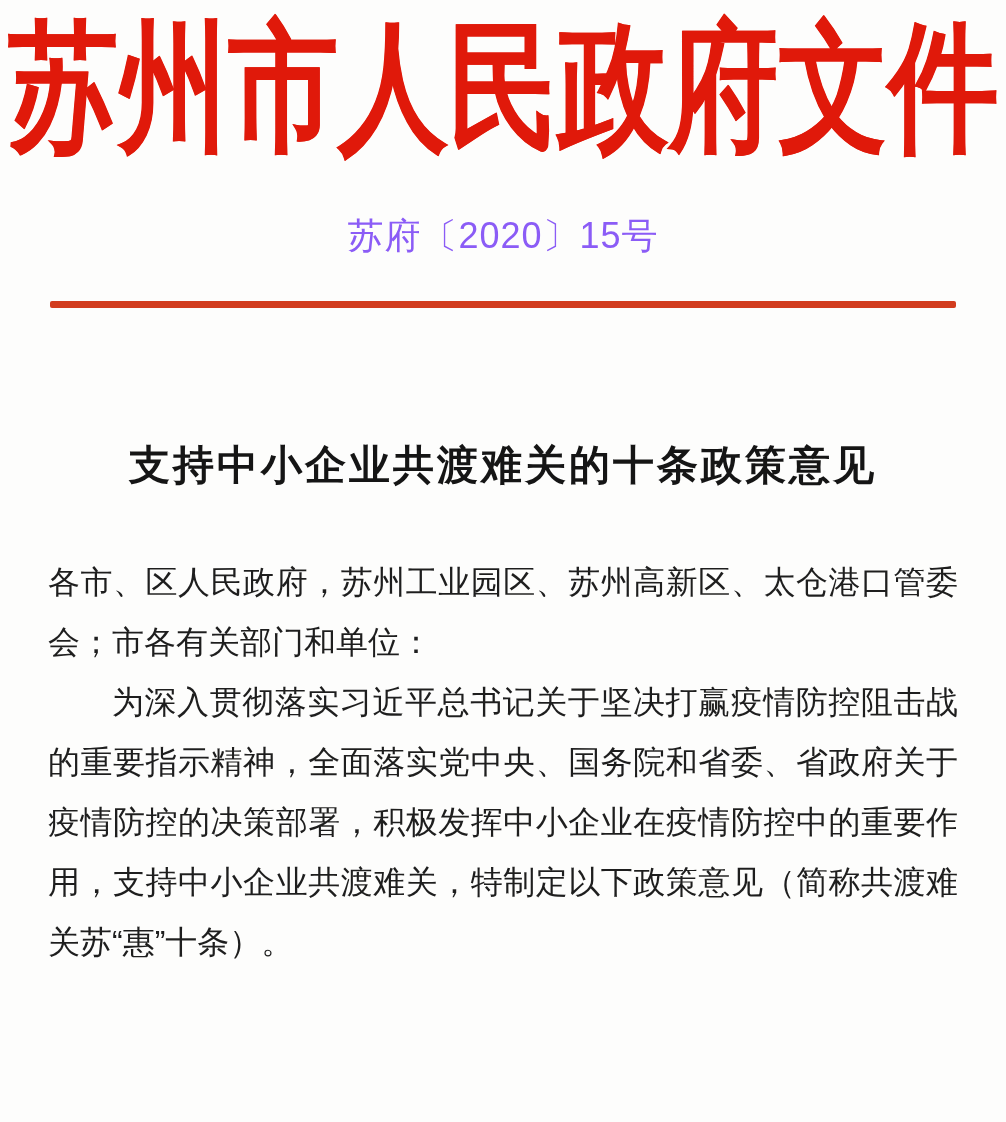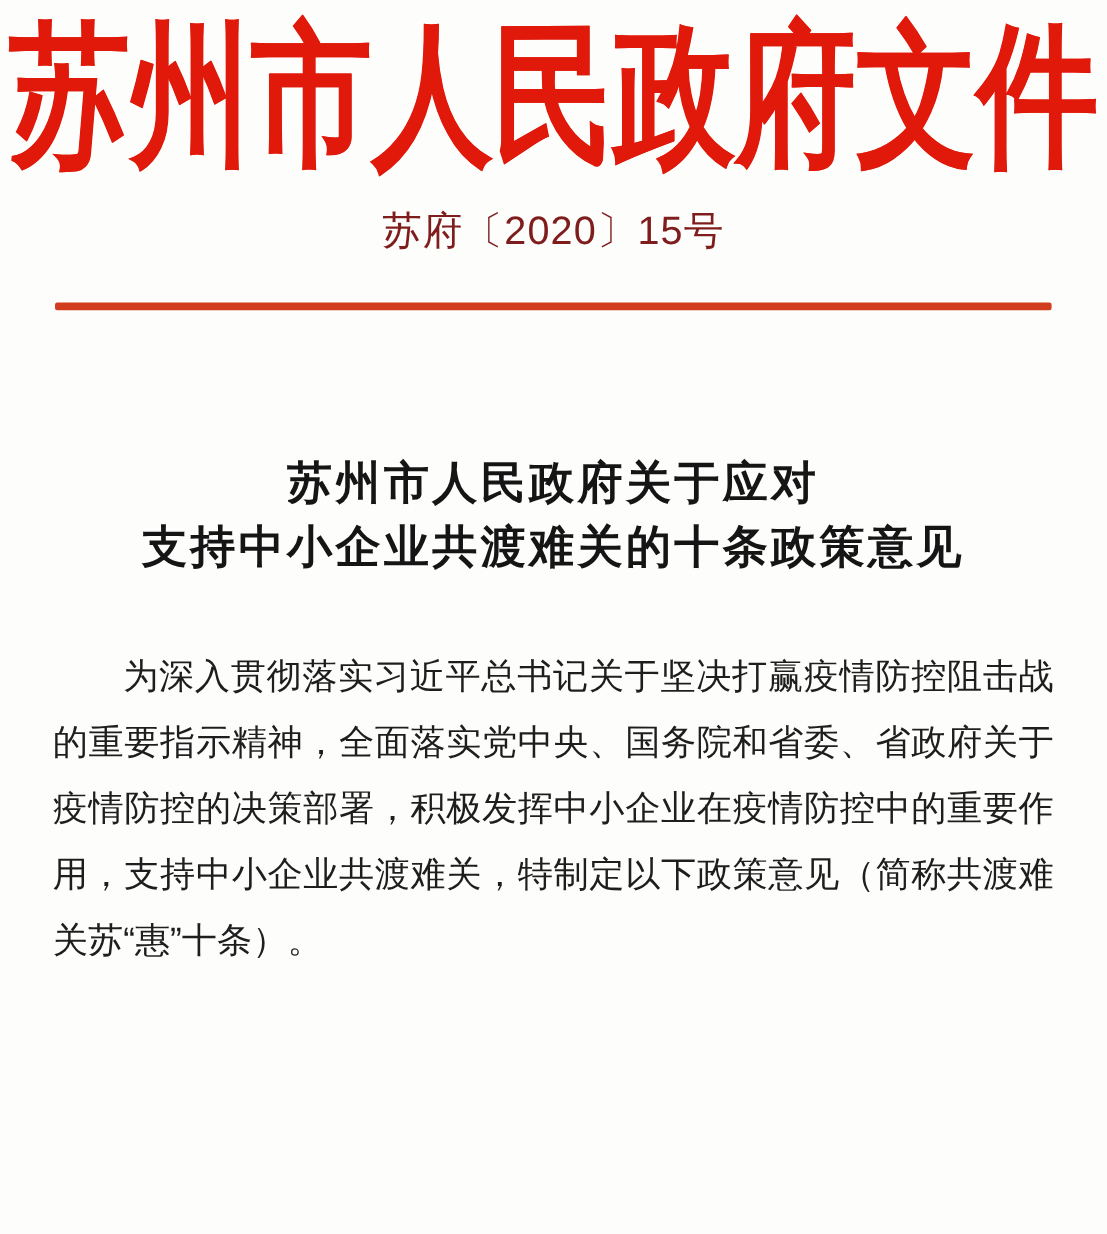--- a/index.html
+++ b/index.html
@@ -31,26 +31,26 @@
     font-weight: bold;
     font-size: 110px;
     line-height: 1.0;
     letter-spacing: 0px;
     color: var(--header-red);
     transform: scaleY(1.28);
     transform-origin: top center;
     text-shadow: 0.5px 0 0 var(--header-red);
   }
   .doc-number {
-    margin-top: 58px;
+    margin-top: 84px;
     text-align: center;
     font-size: 36px;
     font-weight: 500;
     letter-spacing: 1px;
-    color: #7f1d1d;
+    color: #8b5cf6;
   }
   .red-divider {
     height: 7px;
     margin: 40px 50px 0 50px;
     background: var(--divider-red);
     border-radius: 2px;
   }
   .doc-title {
     margin-top: 128px;
     text-align: center;
@@ -81,21 +81,21 @@
 
 <div class="page">
 
   <div class="agency-header">苏州市人民政府文件</div>
 
   <div class="doc-number">苏府〔2020〕15号</div>
 
   <div class="red-divider"></div>
 
   <div class="doc-title">
-    <div>苏州市人民政府关于应对</div>
     <div>支持中小企业共渡难关的十条政策意见</div>
   </div>
 
   <div class="doc-body">
+    <p>各市、区人民政府，苏州工业园区、苏州高新区、太仓港口管委会；市各有关部门和单位：</p>
     <p class="indent">为深入贯彻落实习近平总书记关于坚决打赢疫情防控阻击战的重要指示精神，全面落实党中央、国务院和省委、省政府关于疫情防控的决策部署，积极发挥中小企业在疫情防控中的重要作用，支持中小企业共渡难关，特制定以下政策意见（简称共渡难关苏“惠”十条）。</p>
   </div>
 
 </div>
 
 </body></html>

